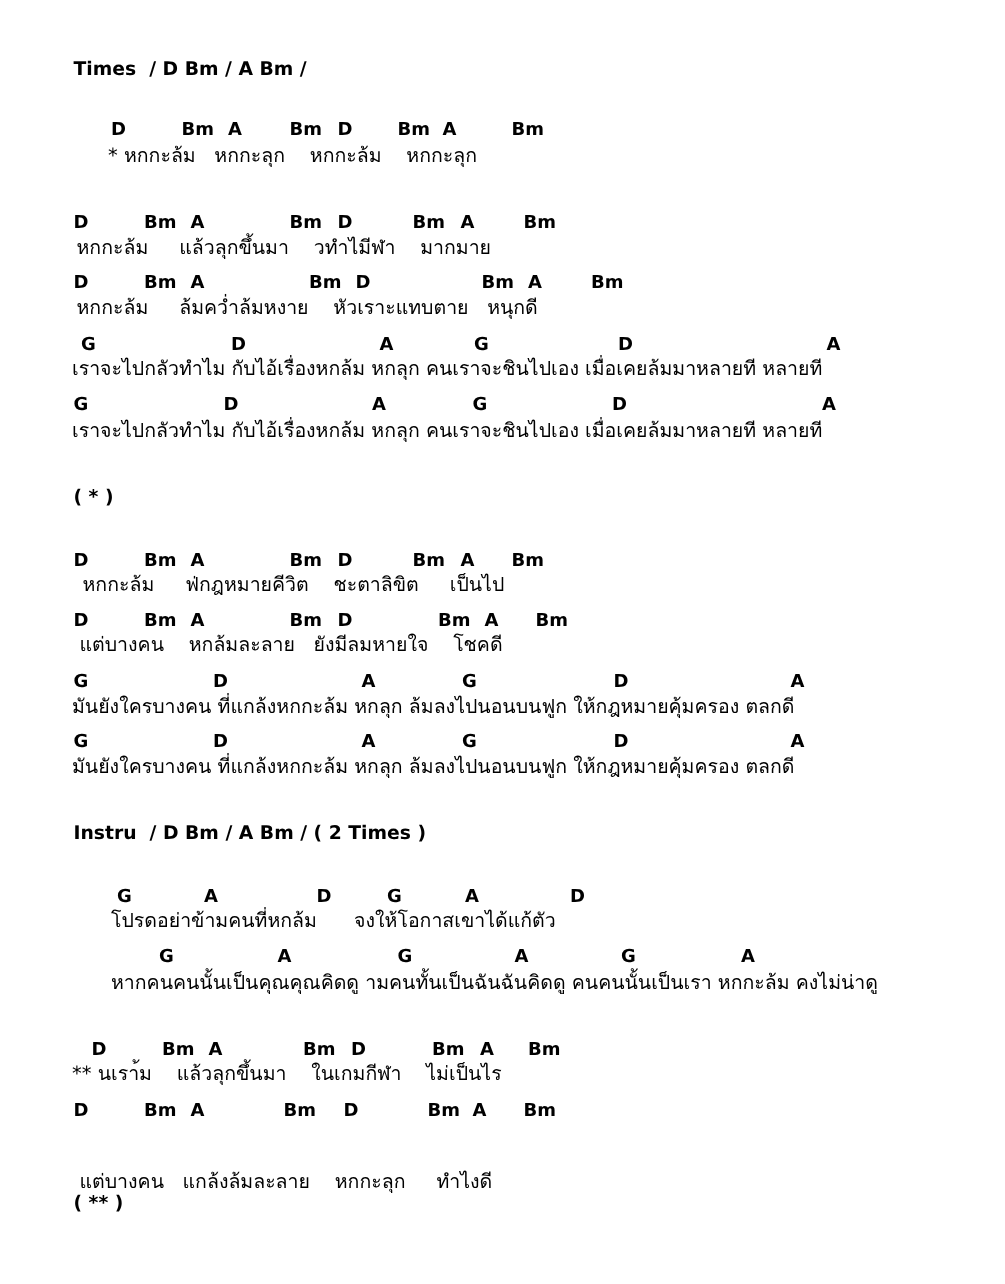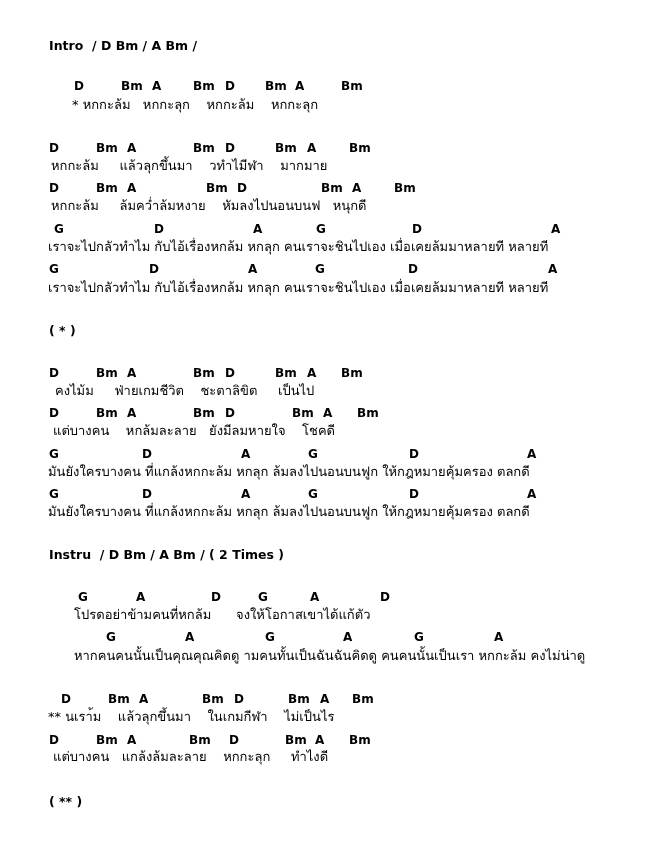--- a/index.html
+++ b/index.html
@@ -7,21 +7,21 @@
            font-family: "DejaVu Sans", "Liberation Sans", sans-serif; color: #000; }
     .line { position: absolute; white-space: pre; line-height: 1; }
     .hdr { font-weight: bold; font-size: 12.5px; }
     .chord { position: absolute; font-weight: bold; font-size: 12px; white-space: pre; line-height: 1; }
     .lyric { font-size: 13px; }
   </style>
 </head>
 <body>
 
 <div id="sheet">
-  <div class="line hdr" style="left:49px;top:40px">Intro  / D Bm / A Bm /</div>
+  <div class="line hdr" style="left:49px;top:40px">Times  / D Bm / A Bm /</div>
   <div class="line hdr" style="left:49px;top:325px">( * )</div>
   <div class="line hdr" style="left:49px;top:549px">Instru  / D Bm / A Bm / ( 2 Times )</div>
   <div class="line hdr" style="left:49px;top:796px">( ** )</div>
   <div id="lines">
       <span class="chord" style="left: 74px; top: 80px;">D</span>
       <span class="chord" style="left: 121px; top: 80px;">Bm</span>
       <span class="chord" style="left: 152px; top: 80px;">A</span>
       <span class="chord" style="left: 193px; top: 80px;">Bm</span>
       <span class="chord" style="left: 225px; top: 80px;">D</span>
       <span class="chord" style="left: 265px; top: 80px;">Bm</span>
@@ -38,21 +38,21 @@
       <span class="chord" style="left: 349px; top: 142px;">Bm</span>
       <div class="line lyric" style="left: 51px; top: 159px;">หกกะล้ม     แล้วลุกขึ้นมา    วทำไมีฬา    มากมาย</div>
       <span class="chord" style="left: 49px; top: 182px;">D</span>
       <span class="chord" style="left: 96px; top: 182px;">Bm</span>
       <span class="chord" style="left: 127px; top: 182px;">A</span>
       <span class="chord" style="left: 206px; top: 182px;">Bm</span>
       <span class="chord" style="left: 237px; top: 182px;">D</span>
       <span class="chord" style="left: 321px; top: 182px;">Bm</span>
       <span class="chord" style="left: 352px; top: 182px;">A</span>
       <span class="chord" style="left: 394px; top: 182px;">Bm</span>
-      <div class="line lyric" style="left: 51px; top: 199px;">หกกะล้ม     ล้มคว่ำล้มหงาย    หัมลงไปนอนบนฟ   หนุกดี</div>
+      <div class="line lyric" style="left: 51px; top: 199px;">หกกะล้ม     ล้มคว่ำล้มหงาย    หัวเราะแทบตาย   หนุกดี</div>
       <span class="chord" style="left: 54px; top: 223px;">G</span>
       <span class="chord" style="left: 154px; top: 223px;">D</span>
       <span class="chord" style="left: 253px; top: 223px;">A</span>
       <span class="chord" style="left: 316px; top: 223px;">G</span>
       <span class="chord" style="left: 412px; top: 223px;">D</span>
       <span class="chord" style="left: 551px; top: 223px;">A</span>
       <div class="line lyric" style="left: 48px; top: 240px;">เราจะไปกลัวทำไม กับไอ้เรื่องหกล้ม หกลุก คนเราจะชินไปเอง เมื่อเคยล้มมาหลายที หลายที</div>
       <span class="chord" style="left: 49px; top: 263px;">G</span>
       <span class="chord" style="left: 149px; top: 263px;">D</span>
       <span class="chord" style="left: 248px; top: 263px;">A</span>
@@ -61,21 +61,21 @@
       <span class="chord" style="left: 548px; top: 263px;">A</span>
       <div class="line lyric" style="left: 48px; top: 281px;">เราจะไปกลัวทำไม กับไอ้เรื่องหกล้ม หกลุก คนเราจะชินไปเอง เมื่อเคยล้มมาหลายที หลายที</div>
       <span class="chord" style="left: 49px; top: 367px;">D</span>
       <span class="chord" style="left: 96px; top: 367px;">Bm</span>
       <span class="chord" style="left: 127px; top: 367px;">A</span>
       <span class="chord" style="left: 193px; top: 367px;">Bm</span>
       <span class="chord" style="left: 225px; top: 367px;">D</span>
       <span class="chord" style="left: 275px; top: 367px;">Bm</span>
       <span class="chord" style="left: 307px; top: 367px;">A</span>
       <span class="chord" style="left: 341px; top: 367px;">Bm</span>
-      <div class="line lyric" style="left: 55px; top: 384px;">คงไม้ม     ฟ่ายเกมชีวิต    ชะตาลิขิต     เป็นไป</div>
+      <div class="line lyric" style="left: 55px; top: 384px;">หกกะล้ม     ฟ่กฎหมายคีวิต    ชะตาลิขิต     เป็นไป</div>
       <span class="chord" style="left: 49px; top: 407px;">D</span>
       <span class="chord" style="left: 96px; top: 407px;">Bm</span>
       <span class="chord" style="left: 127px; top: 407px;">A</span>
       <span class="chord" style="left: 193px; top: 407px;">Bm</span>
       <span class="chord" style="left: 225px; top: 407px;">D</span>
       <span class="chord" style="left: 292px; top: 407px;">Bm</span>
       <span class="chord" style="left: 323px; top: 407px;">A</span>
       <span class="chord" style="left: 357px; top: 407px;">Bm</span>
       <div class="line lyric" style="left: 53px; top: 424px;">แต่บางคน    หกล้มละลาย   ยังมีลมหายใจ    โชคดี</div>
       <span class="chord" style="left: 49px; top: 448px;">G</span>
@@ -116,15 +116,15 @@
       <span class="chord" style="left: 352px; top: 693px;">Bm</span>
       <div class="line lyric" style="left: 48px; top: 710px;">** นเรา้ม    แล้วลุกขึ้นมา    ในเกมกีฬา    ไม่เป็นไร</div>
       <span class="chord" style="left: 49px; top: 734px;">D</span>
       <span class="chord" style="left: 96px; top: 734px;">Bm</span>
       <span class="chord" style="left: 127px; top: 734px;">A</span>
       <span class="chord" style="left: 189px; top: 734px;">Bm</span>
       <span class="chord" style="left: 229px; top: 734px;">D</span>
       <span class="chord" style="left: 285px; top: 734px;">Bm</span>
       <span class="chord" style="left: 315px; top: 734px;">A</span>
       <span class="chord" style="left: 349px; top: 734px;">Bm</span>
-      <div class="line lyric" style="left: 53px; top: 750px;">แต่บางคน   แกล้งล้มละลาย    หกกะลุก     ทำไงดี</div>
+      <div class="line lyric" style="left: 53px; top: 782px;">แต่บางคน   แกล้งล้มละลาย    หกกะลุก     ทำไงดี</div>
     </div>
 </div>
 
 </body></html>

